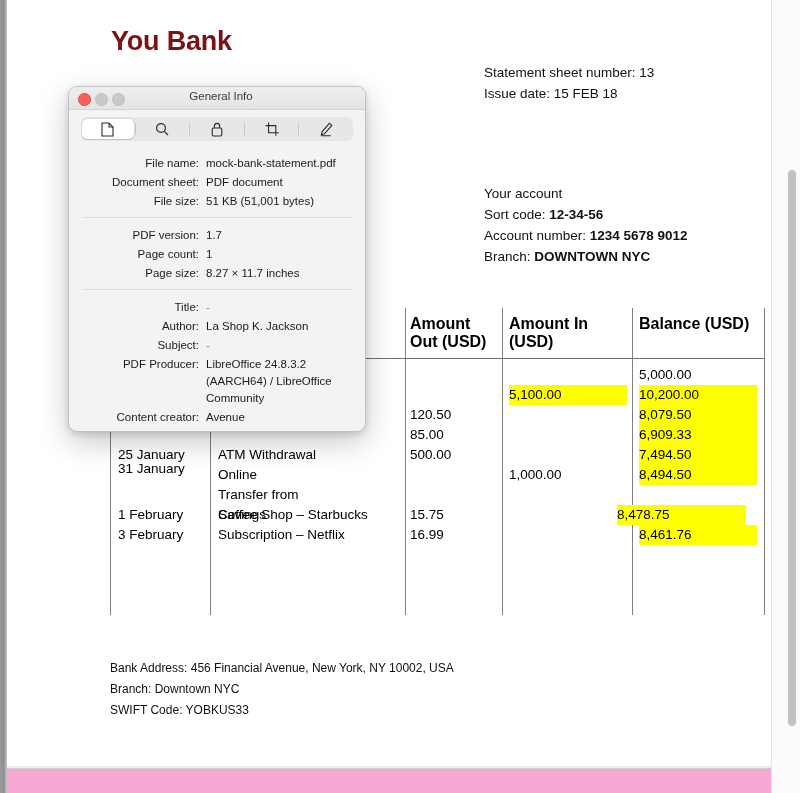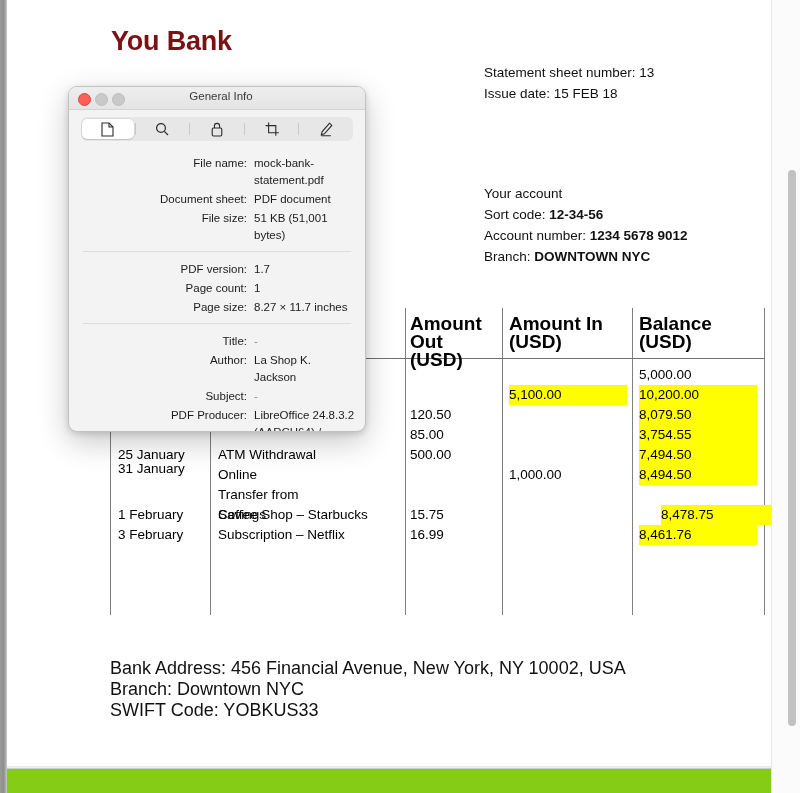--- a/index.html
+++ b/index.html
@@ -7,21 +7,21 @@
     width: 800px; height: 793px;
     background: #ffffff;
     font-family: "Liberation Sans", "DejaVu Sans", sans-serif;
     overflow: hidden;
   }
 
   
   #viewer {
     position: absolute; left: 0; top: 0;
     width: 800px; height: 793px;
-    background: #84cc16;
+    background: #f9a8d4;
   }
   #left-edge {
     position: absolute; left: 0; top: 0; width: 7px; height: 793px;
     background: linear-gradient(to right, #9a9a9a 0%, #8e8e8e 55%, #c9c9c9 100%);
   }
   #right-gutter {
     position: absolute; right: 0; top: 0; width: 28px; height: 793px;
     background: #fbfbfb;
     border-left: 1px solid #e6e6e6;
   }
@@ -75,34 +75,34 @@
   .col-rule {
     position: absolute; top: 0; width: 1px; height: 307px;
     background: #808080;
   }
   #hdr-rule {
     position: absolute; left: 0; top: 50px; width: 655px; height: 1px;
     background: #707070;
   }
   .th {
     position: absolute;
-    font-size: 19px; font-weight: bold; color: #000;
+    font-size: 16px; font-weight: bold; color: #000;
     line-height: 18px; top: 7px;
   }
   .cell {
     position: absolute;
     font-size: 13.5px; color: #000; line-height: 20px;
     white-space: nowrap;
   }
   .hl { background: #ffff00; }
 
   
   #footer {
     position: absolute; left: 103px; top: 658px;
-    font-size: 18px; color: #111; line-height: 21px;
+    font-size: 12px; color: #111; line-height: 21px;
   }
 
   
   #info-dialog {
     position: absolute; left: 68px; top: 86px;
     width: 296px; height: 344px;
     background: #f3f3f3;
     border: 1px solid #c2c2c2;
     border-radius: 9px;
     box-shadow: 0 10px 30px rgba(0,0,0,0.22), 0 2px 6px rgba(0,0,0,0.14);
@@ -152,21 +152,20 @@
   }
   .info-row {
     display: flex; align-items: flex-start;
     margin-bottom: 2px;
   }
   .info-label {
     width: 130px; text-align: right;
     font-size: 11.5px; color: #1b1b1b;
     padding-right: 7px; line-height: 17px;
     flex: 0 0 130px;
-    padding-left: 48px;
   }
   .info-value {
     font-size: 11.5px; color: #1b1b1b; line-height: 17px;
     flex: 1; padding-right: 10px;
   }
   .info-value.dim { color: #8a8a8a; }
   .divider {
     height: 1px; background: #dcdcdc;
     margin: 7px 14px 9px 14px;
   }
@@ -218,33 +217,33 @@
 
       <div id="table-body">
           <div class="cell" style="left: 529px; top: 57px; width: 118px;">5,000.00</div>
           <div class="cell" style="left: 108px; top: 77px; width: 180px;">orp</div>
           <div class="cell hl" style="left: 399px; top: 77px; width: 118px;">5,100.00</div>
           <div class="cell hl" style="left: 529px; top: 77px; width: 118px;">10,200.00</div>
           <div class="cell" style="left: 108px; top: 97px; width: 180px;">rt</div>
           <div class="cell" style="left: 300px; top: 97px; width: 86px;">120.50</div>
           <div class="cell hl" style="left: 529px; top: 97px; width: 118px;">8,079.50</div>
           <div class="cell" style="left: 300px; top: 117px; width: 86px;">85.00</div>
-          <div class="cell hl" style="left: 529px; top: 117px; width: 118px;">3,754.55</div>
+          <div class="cell hl" style="left: 529px; top: 117px; width: 118px;">6,909.33</div>
           <div class="cell" style="left: 8px; top: 137px; width: 90px;">25 January</div>
           <div class="cell" style="left: 108px; top: 137px; width: 180px;">ATM Withdrawal</div>
           <div class="cell" style="left: 300px; top: 137px; width: 86px;">500.00</div>
           <div class="cell hl" style="left: 529px; top: 137px; width: 118px;">7,494.50</div>
           <div class="cell" style="left: 8px; top: 151px; width: 90px;">31 January</div>
           <div class="cell" style="left: 108px; top: 157px; width: 88px; white-space: normal;">Online Transfer from Savings</div>
           <div class="cell" style="left: 399px; top: 157px; width: 118px;">1,000.00</div>
           <div class="cell hl" style="left: 529px; top: 157px; width: 118px;">8,494.50</div>
           <div class="cell" style="left: 8px; top: 197px; width: 90px;">1 February</div>
           <div class="cell" style="left: 108px; top: 197px; width: 180px;">Coffee Shop – Starbucks</div>
           <div class="cell" style="left: 300px; top: 197px; width: 86px;">15.75</div>
-          <div class="cell hl" style="left: 551px; top: 197px; width: 129px;">8,478.75</div>
+          <div class="cell hl" style="left: 507px; top: 197px; width: 129px;">8,478.75</div>
           <div class="cell" style="left: 8px; top: 217px; width: 90px;">3 February</div>
           <div class="cell" style="left: 108px; top: 217px; width: 180px;">Subscription – Netflix</div>
           <div class="cell" style="left: 300px; top: 217px; width: 86px;">16.99</div>
           <div class="cell hl" style="left: 529px; top: 217px; width: 118px;">8,461.76</div>
         </div>
     </div>
 
     <div id="footer">
       <div>Bank Address: 456 Financial Avenue, New York, NY 10002, USA</div>
       <div>Branch: Downtown NYC</div>

